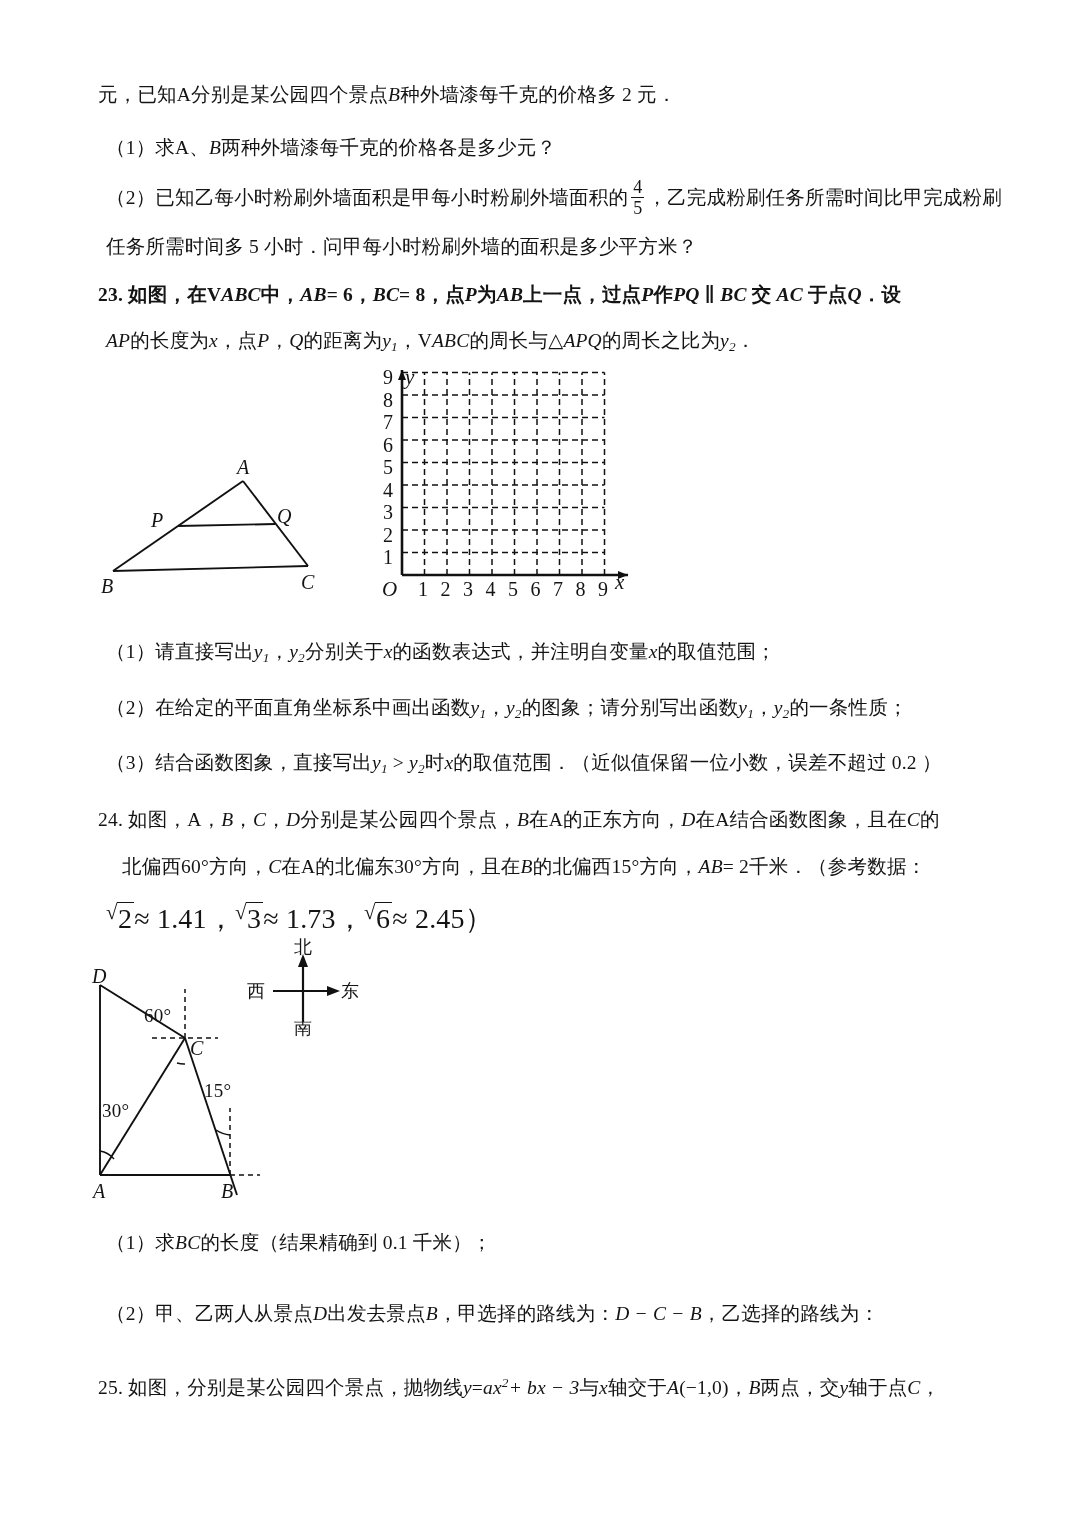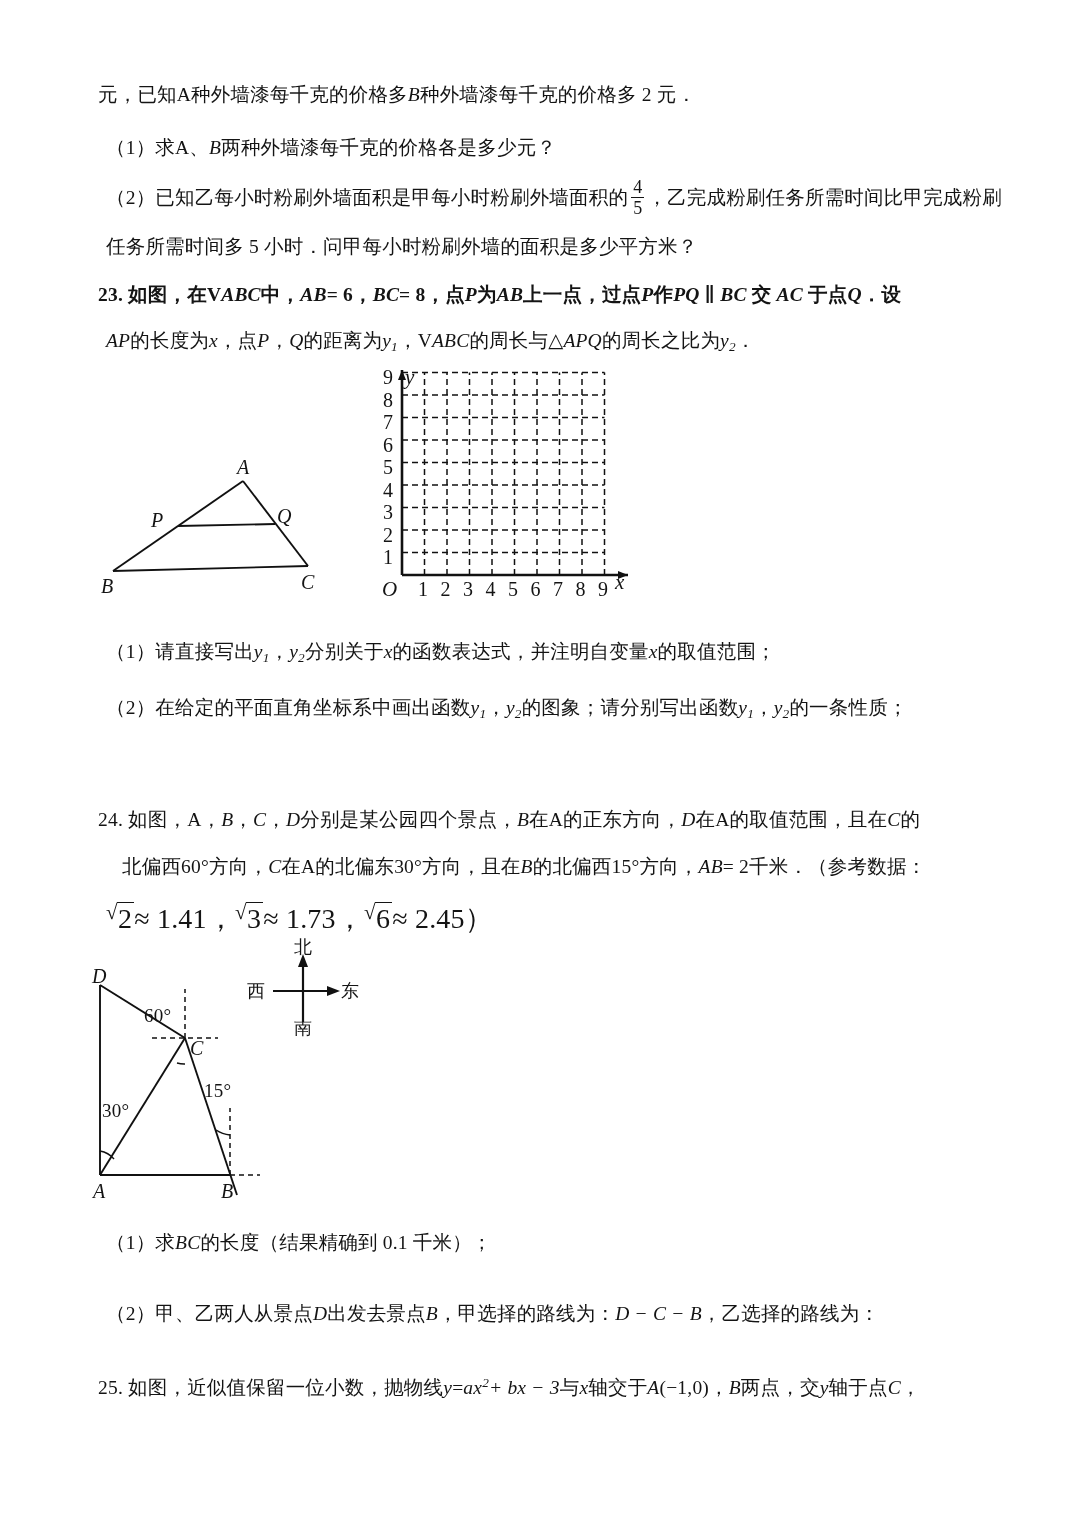--- a/index.html
+++ b/index.html
@@ -78,21 +78,21 @@
   }
 
   .fig { position: absolute; }
 </style>
 </head>
 <body>
 
 <div class="page">
 
   <div class="txt" style="left:98px; top:80px;">
-    <span>元，已知</span><span class="up">A</span><span>种外墙漆每千克的价格多</span><span class="it">B</span><span>种外墙漆每千克的价格多 2 元．</span>
+    <span>元，已知</span><span class="up">A</span><span>分别是某公园四个景点</span><span class="it">B</span><span>种外墙漆每千克的价格多 2 元．</span>
   </div>
 
   <div class="txt" style="left:106px; top:133px;">
     <span>（1）求</span><span class="up">A</span><span>、</span><span class="it">B</span><span>两种外墙漆每千克的价格各是多少元？</span>
   </div>
 
   <div class="txt" style="left:106px; top:180px;">
     <span>（2）已知乙每小时粉刷外墙面积是甲每小时粉刷外墙面积的</span><span class="frac"><span class="num">4</span><span class="bar"></span><span class="den">5</span></span><span>，乙完成粉刷任务所需时间比甲完成粉刷</span>
   </div>
   <div class="txt" style="left:106px; top:232px;">任务所需时间多 5 小时．问甲每小时粉刷外墙的面积是多少平方米？</div>
@@ -178,24 +178,27 @@
   </div>
 
   <div class="txt" style="left:106px; top:637px;">
     <span>（1）请直接写出</span><span class="it">y</span><sub>1</sub><span>，</span><span class="it">y</span><sub>2</sub><span>分别关于</span><span class="it">x</span><span>的函数表达式，并注明自变量</span><span class="it">x</span><span>的取值范围；</span>
   </div>
 
   <div class="txt" style="left:106px; top:693px;">
     <span>（2）在给定的平面直角坐标系中画出函数</span><span class="it">y</span><sub>1</sub><span>，</span><span class="it">y</span><sub>2</sub><span>的图象；请分别写出函数</span><span class="it">y</span><sub>1</sub><span>，</span><span class="it">y</span><sub>2</sub><span>的一条性质；</span>
   </div>
 
+  <div class="txt" style="left:106px; top:748px;">
+    <span>（3）结合函数图象，直接写出</span><span class="it">y</span><sub>1</sub> <span class="up">&gt;</span> <span class="it">y</span><sub>2</sub><span>时</span><span class="it">x</span><span>的取值范围．（近似值保留一位小数，误差不超过 0.2 ）</span>
+  </div>
 
   <div class="txt" style="left:98px; top:805px;">
     <span>24.</span>
-    <span>如图，</span><span class="up">A</span><span>，</span><span class="it">B</span><span>，</span><span class="it">C</span><span>，</span><span class="it">D</span><span>分别是某公园四个景点，</span><span class="it">B</span><span>在</span><span class="up">A</span><span>的正东方向，</span><span class="it">D</span><span>在</span><span class="up">A</span><span>的取值范围，且在</span><span class="it">C</span><span>的</span>
+    <span>如图，</span><span class="up">A</span><span>，</span><span class="it">B</span><span>，</span><span class="it">C</span><span>，</span><span class="it">D</span><span>分别是某公园四个景点，</span><span class="it">B</span><span>在</span><span class="up">A</span><span>的正东方向，</span><span class="it">D</span><span>在</span><span class="up">A</span><span>结合函数图象，且在</span><span class="it">C</span><span>的</span>
   </div>
 
   <div class="txt" style="left:122px; top:852px;">
     <span>北偏西</span><span class="up">60°</span><span>方向，</span><span class="it">C</span><span>在</span><span class="up">A</span><span>的北偏东</span><span class="up">30°</span><span>方向，且在</span><span class="it">B</span><span>的北偏西</span><span class="up">15°</span><span>方向，</span><span class="it">AB</span><span class="up">= 2</span><span>千米．（参考数据：</span>
   </div>
 
   <div class="txt" style="left:106px; top:898px; font-size:28px;">
     <span class="rad"><span class="radcand">2</span></span><span class="up">≈ 1.41</span><span>，</span><span class="rad"><span class="radcand">3</span></span><span class="up">≈ 1.73</span><span>，</span><span class="rad"><span class="radcand">6</span></span><span class="up">≈ 2.45</span><span>）</span>
   </div>
 
@@ -246,16 +249,16 @@
     <span>（1）求</span><span class="it">BC</span><span>的长度（结果精确到 0.1 千米）；</span>
   </div>
 
   <div class="txt" style="left:106px; top:1275px;margin-top:24px;">
     <span>（2）甲、乙两人从景点</span><span class="it">D</span><span>出发去景点</span><span class="it">B</span><span>，甲选择的路线为：</span><span class="it">D − C − B</span><span>，乙选择的路线为：</span>
   </div>
 
 
   <div class="txt" style="left:98px; top:1373px;">
     <span>25.</span>
-    <span>如图，近似值保留一位小数，抛物线</span><span class="it">y</span><span class="up">=</span><span class="it">ax</span><sup>2</sup><span class="it">+ bx − 3</span><span>与</span><span class="it">x</span><span>轴交于</span><span class="it">A</span><span class="up">(−1,0)</span><span>，</span><span class="it">B</span><span>两点，交</span><span class="it">y</span><span>轴于点</span><span class="it">C</span><span>，</span>
+    <span>如图，分别是某公园四个景点，抛物线</span><span class="it">y</span><span class="up">=</span><span class="it">ax</span><sup>2</sup><span class="it">+ bx − 3</span><span>与</span><span class="it">x</span><span>轴交于</span><span class="it">A</span><span class="up">(−1,0)</span><span>，</span><span class="it">B</span><span>两点，交</span><span class="it">y</span><span>轴于点</span><span class="it">C</span><span>，</span>
   </div>
 
 </div>
 
 </body></html>

